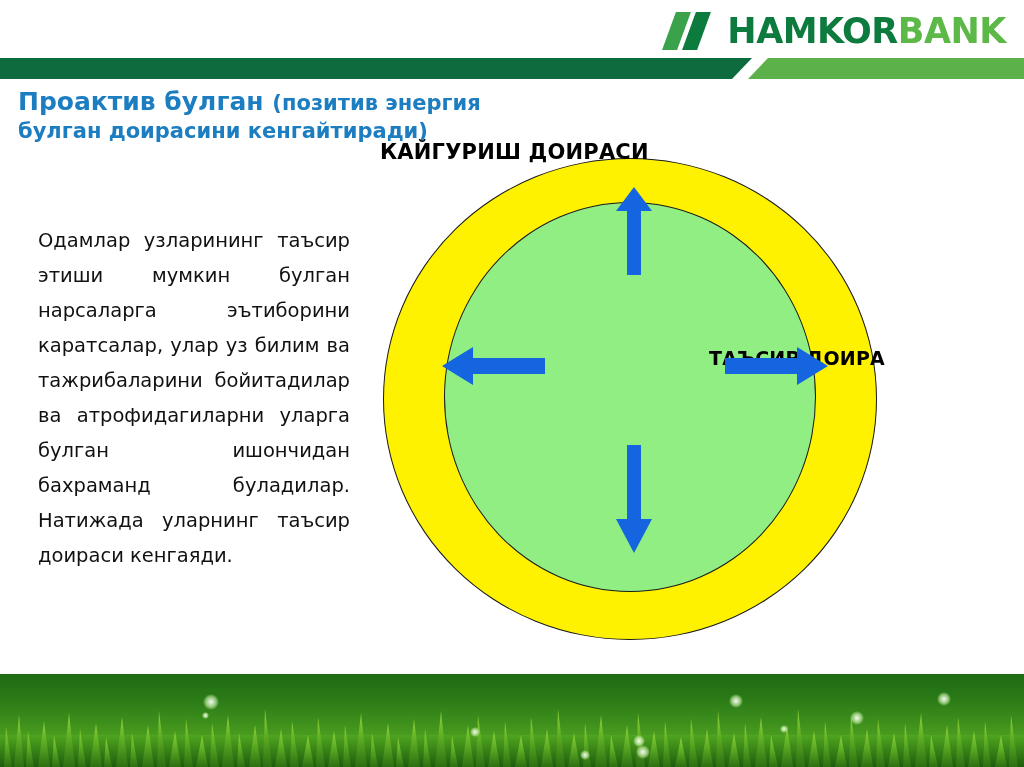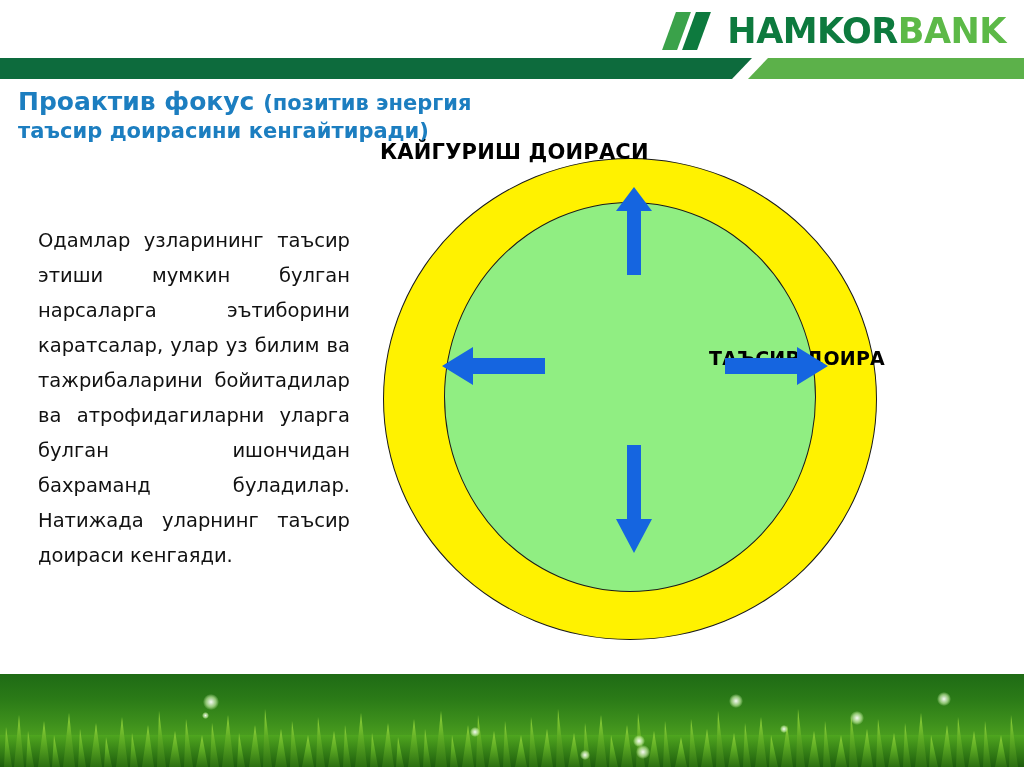--- a/index.html
+++ b/index.html
@@ -238,21 +238,21 @@
       </div>
     </div>
 
     <div id="divider-bar">
       <div class="seg seg-dark"></div>
       <div class="seg seg-light"></div>
     </div>
   </div>
 
   <div id="slide-title">
-    <span class="t-main">Проактив фокус </span><span class="t-sub">(позитив энергия таъсир доирасини кенгайтиради)</span>
+    <span class="t-main">Проактив булган </span><span class="t-sub">(позитив энергия булган доирасини кенгайтиради)</span>
   </div>
 
   <p id="body-text">Одамлар узларининг таъсир этиши мумкин булган нарсаларга эътиборини каратсалар, улар уз билим ва тажрибаларини бойитадилар ва атрофидагиларни уларга булган ишончидан бахраманд буладилар. Натижада уларнинг таъсир доираси кенгаяди.</p>
 
   <div id="diagram">
 
     <div id="outer-circle"></div>
     <div id="inner-circle"></div>
 
     <div id="outer-label">КАЙГУРИШ ДОИРАСИ</div>

